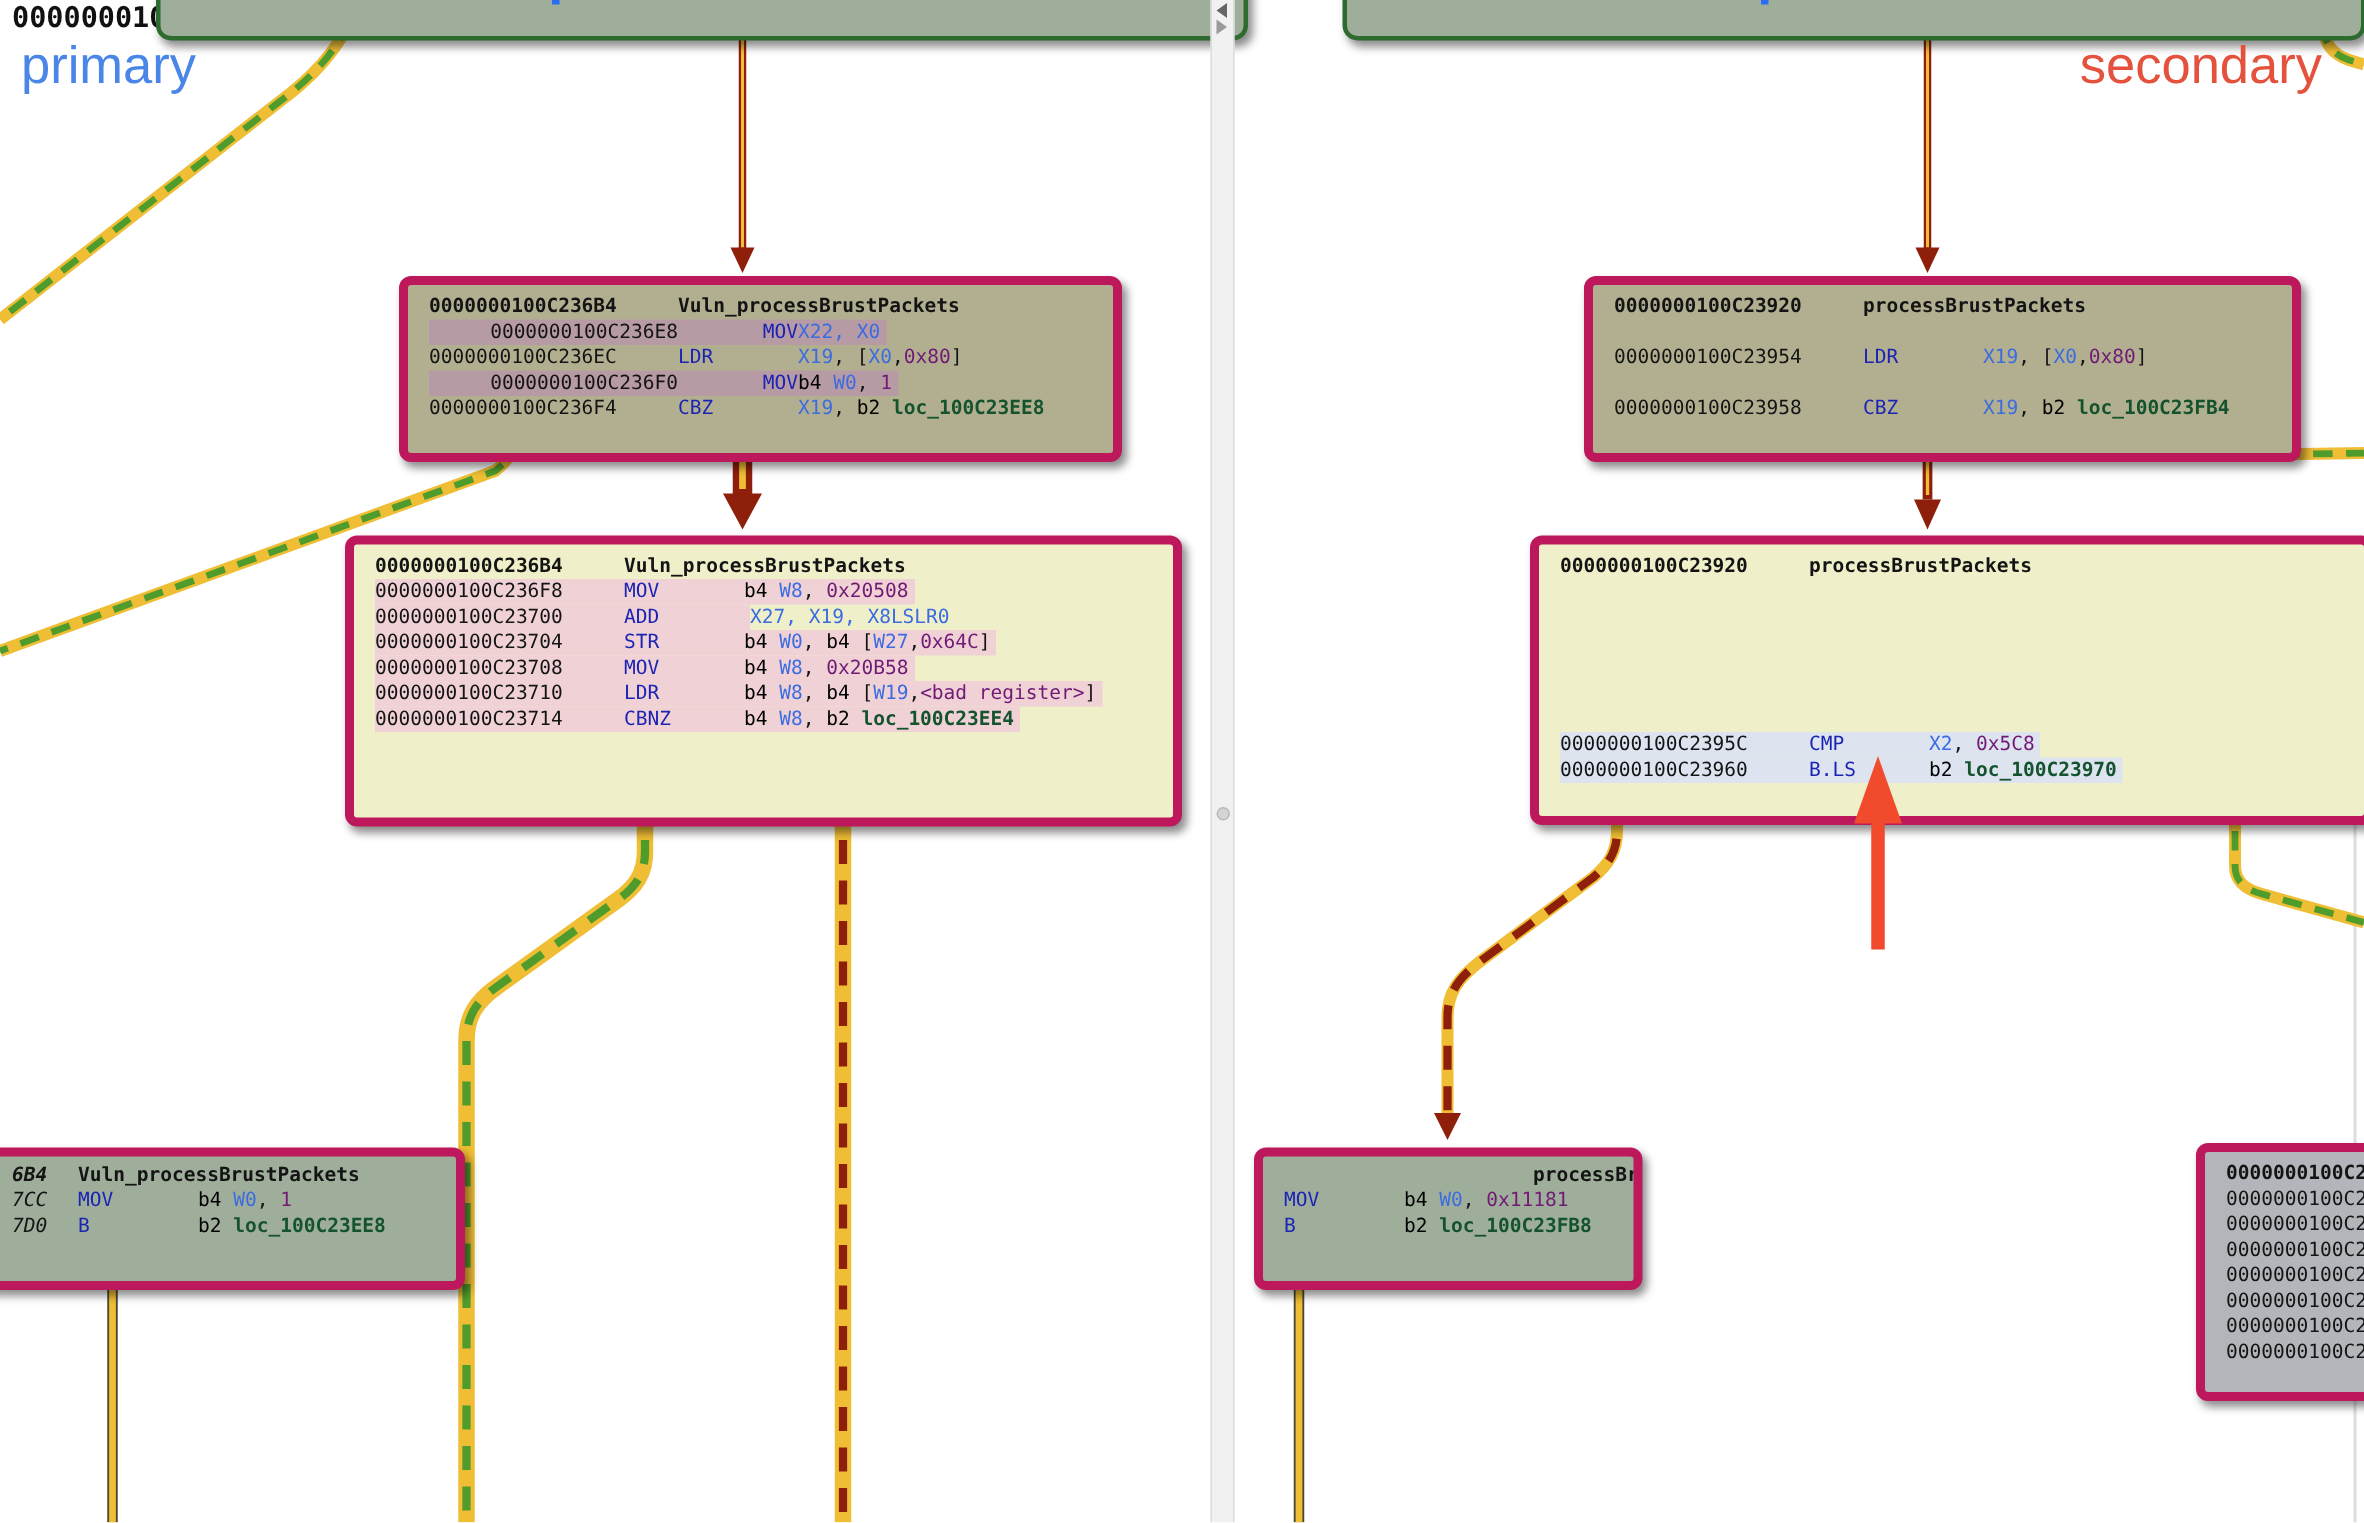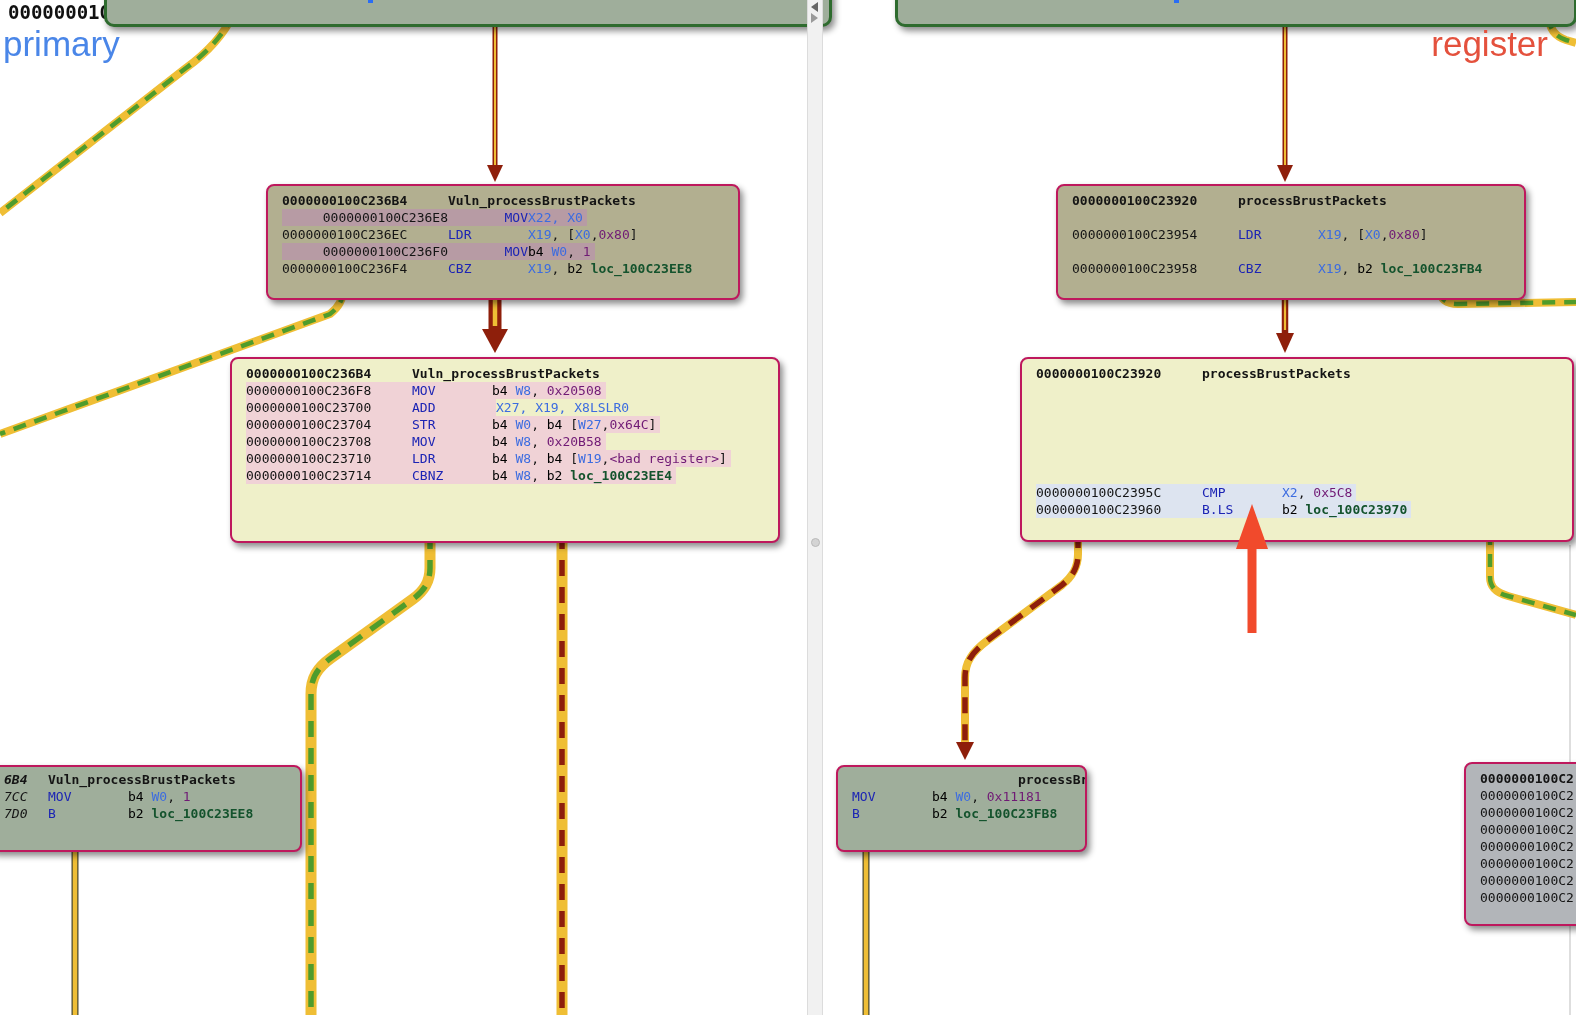--- a/index.html
+++ b/index.html
@@ -12,21 +12,21 @@
   .eg {stroke:#4f9c2c;stroke-width:4.5;fill:none;stroke-dasharray:13 9;}
   .eyt{stroke:#efbe35;stroke-width:11;fill:none;}
   .egt{stroke:#4f9c2c;stroke-width:5.5;fill:none;stroke-dasharray:16 11;}
   .ert{stroke:#8e1f0b;stroke-width:5.5;fill:none;stroke-dasharray:16 11;}
   .edr{stroke:#8e1f0b;fill:none;}
   .eyc{stroke:#efbe35;fill:none;}
   .eol{stroke:#4a4a33;stroke-width:7;fill:none;}
   .eyn{stroke:#efbe35;stroke-width:4.5;fill:none;}
   .ah {fill:#8e1f0b;stroke:none;}
   
-  .block{position:absolute;border:2px solid #be185d;border-radius:8px;
+  .block{position:absolute;border:6px solid #be185d;border-radius:8px;
          box-shadow:3px 4px 6px rgba(0,0,0,.45);
          font-family:"DejaVu Sans Mono","Liberation Mono",monospace;
          font-size:13px;line-height:17px;color:#141414;
          padding:6px 0 0 14px;overflow:hidden;z-index:2;white-space:pre;}
   .row{height:17px;}
   .hdr{font-weight:bold;}
   .addr{display:inline-block;width:166px;}
   .mnem{display:inline-block;width:80px;color:#1c24b4;}
   .bname{font-weight:bold;}
   .hlwrap{display:inline-block;height:17px;padding-right:4px;}
@@ -44,21 +44,21 @@
   #blk-l2{left:230px;top:357px;width:532px;height:176px;background:#eff0c9;}
   #blk-r1{left:1056px;top:184px;width:452px;height:106px;background:#b2af90;}
   #blk-r2{left:1020px;top:357px;width:536px;height:175px;background:#eff0c9;}
   #blk-lb{left:-12px;top:765px;width:296px;height:79px;background:#9fae9b;padding-top:4px;}
   #blk-lb .addr{width:44px;font-style:italic;}
   #blk-rb{left:836px;top:765px;width:233px;height:79px;background:#9fae9b;padding-top:4px;}
   #blk-gray{left:1464px;top:762px;width:140px;height:154px;background:#b2b5b9;padding-top:6px;}
   
   #corner-addr{position:absolute;left:8px;top:1px;z-index:1;
     font-family:"DejaVu Sans Mono","Liberation Mono",monospace;font-size:19px;font-weight:bold;color:#111;}
-  #lbl-primary{position:absolute;left:3px;top:24px;z-index:4;font-size:35px;color:#4a86e8;}
+  #lbl-primary{position:absolute;left:14px;top:24px;z-index:4;font-size:35px;color:#4a86e8;}
   #lbl-secondary{position:absolute;right:28px;top:24px;z-index:4;font-size:35px;color:#e4513d;}
   .bluefrag{position:absolute;width:5px;height:3px;background:#2a6df4;z-index:3;}
   #frag-l{left:368px;top:0;}
   #frag-r{left:1174px;top:0;}
   #divider{position:absolute;left:807px;top:0;width:14px;height:1015px;z-index:10;
     background:#f1f1f1;border-left:1px solid #dcdcdc;border-right:1px solid #dcdcdc;}
   .tri{position:absolute;width:0;height:0;}
   #div-tri-left{left:3px;top:2px;border-top:5px solid transparent;border-bottom:5px solid transparent;border-right:7px solid #666;}
   #div-tri-right{left:3px;top:13px;border-top:5px solid transparent;border-bottom:5px solid transparent;border-left:7px solid #9a9a9a;}
   #div-grip{position:absolute;left:3px;top:538px;width:7px;height:7px;border-radius:50%;
@@ -129,21 +129,21 @@
     <polygon class="ah" points="956,742 974,742 965,760"></polygon>
   </g>
   <g>
     <path class="eol" d="M 866,845 L 866,1015"></path>
     <path class="eyn" d="M 866,845 L 866,1015"></path>
   </g>
 </svg>
 
 <div id="corner-addr">0000000100C</div>
 <div id="lbl-primary">primary</div>
-<div id="lbl-secondary">register</div>
+<div id="lbl-secondary">secondary</div>
 <div class="bluefrag" id="frag-l"></div>
 <div class="bluefrag" id="frag-r"></div>
 
 <div class="block" id="blk-ltop"></div>
 <div class="block" id="blk-rtop"></div>
 <div class="block" id="blk-l1"><div class="row hdr"><span class="addr">0000000100C236B4</span><span class="bname">Vuln_processBrustPackets</span></div><div class="row"><span class="hlwrap hl-mauve"><span class="addr">0000000100C236E8</span><span class="mnem">MOV</span><span class="ops"><span class="c-reg">X22, X0</span></span></span></div><div class="row"><span class="hlwrap"><span class="addr">0000000100C236EC</span><span class="mnem">LDR</span><span class="ops"><span class="c-reg">X19</span><span class="c-pln">, [</span><span class="c-reg">X0</span><span class="c-pln">,</span><span class="c-imm">0x80</span><span class="c-pln">]</span></span></span></div><div class="row"><span class="hlwrap hl-mauve"><span class="addr">0000000100C236F0</span><span class="mnem">MOV</span><span class="ops"><span class="c-pfx">b4 </span><span class="c-reg">W0</span><span class="c-pln">, </span><span class="c-imm">1</span></span></span></div><div class="row"><span class="hlwrap"><span class="addr">0000000100C236F4</span><span class="mnem">CBZ</span><span class="ops"><span class="c-reg">X19</span><span class="c-pln">, </span><span class="c-pfx">b2 </span><span class="c-loc">loc_100C23EE8</span></span></span></div></div>
 <div class="block" id="blk-l2"><div class="row hdr"><span class="addr">0000000100C236B4</span><span class="bname">Vuln_processBrustPackets</span></div><div class="row"><span class="hlwrap hl-pink"><span class="addr">0000000100C236F8</span><span class="mnem">MOV</span><span class="ops"><span class="c-pfx">b4 </span><span class="c-reg">W8</span><span class="c-pln">, </span><span class="c-imm">0x20508</span></span></span></div><div class="row"><span class="hlwrap hl-pink"><span class="addr">0000000100C23700</span><span class="mnem">ADD</span></span><span class="ops"><span class="c-reg">X27, X19, X8LSLR0</span></span></div><div class="row"><span class="hlwrap hl-pink"><span class="addr">0000000100C23704</span><span class="mnem">STR</span><span class="ops"><span class="c-pfx">b4 </span><span class="c-reg">W0</span><span class="c-pln">, </span><span class="c-pfx">b4 </span><span class="c-pln">[</span><span class="c-reg">W27</span><span class="c-pln">,</span><span class="c-imm">0x64C</span><span class="c-pln">]</span></span></span></div><div class="row"><span class="hlwrap hl-pink"><span class="addr">0000000100C23708</span><span class="mnem">MOV</span><span class="ops"><span class="c-pfx">b4 </span><span class="c-reg">W8</span><span class="c-pln">, </span><span class="c-imm">0x20B58</span></span></span></div><div class="row"><span class="hlwrap hl-pink"><span class="addr">0000000100C23710</span><span class="mnem">LDR</span><span class="ops"><span class="c-pfx">b4 </span><span class="c-reg">W8</span><span class="c-pln">, </span><span class="c-pfx">b4 </span><span class="c-pln">[</span><span class="c-reg">W19</span><span class="c-pln">,</span><span class="c-imm">&lt;bad register&gt;</span><span class="c-pln">]</span></span></span></div><div class="row"><span class="hlwrap hl-pink"><span class="addr">0000000100C23714</span><span class="mnem">CBNZ</span><span class="ops"><span class="c-pfx">b4 </span><span class="c-reg">W8</span><span class="c-pln">, </span><span class="c-pfx">b2 </span><span class="c-loc">loc_100C23EE4</span></span></span></div><div class="row"></div><div class="row"></div><div class="row"></div></div>
 <div class="block" id="blk-r1"><div class="row hdr"><span class="addr">0000000100C23920</span><span class="bname">processBrustPackets</span></div><div class="row"></div><div class="row"><span class="hlwrap"><span class="addr">0000000100C23954</span><span class="mnem">LDR</span><span class="ops"><span class="c-reg">X19</span><span class="c-pln">, [</span><span class="c-reg">X0</span><span class="c-pln">,</span><span class="c-imm">0x80</span><span class="c-pln">]</span></span></span></div><div class="row"></div><div class="row"><span class="hlwrap"><span class="addr">0000000100C23958</span><span class="mnem">CBZ</span><span class="ops"><span class="c-reg">X19</span><span class="c-pln">, </span><span class="c-pfx">b2 </span><span class="c-loc">loc_100C23FB4</span></span></span></div></div>
 <div class="block" id="blk-r2"><div class="row hdr"><span class="addr">0000000100C23920</span><span class="bname">processBrustPackets</span></div><div class="row"></div><div class="row"></div><div class="row"></div><div class="row"></div><div class="row"></div><div class="row"></div><div class="row"><span class="hlwrap hl-blue"><span class="addr">0000000100C2395C</span><span class="mnem">CMP</span><span class="ops"><span class="c-reg">X2</span><span class="c-pln">, </span><span class="c-imm">0x5C8</span></span></span></div><div class="row"><span class="hlwrap hl-blue"><span class="addr">0000000100C23960</span><span class="mnem">B.LS</span><span class="ops"><span class="c-pfx">b2 </span><span class="c-loc">loc_100C23970</span></span></span></div></div>
 <div class="block" id="blk-lb"><div class="row hdr"><span class="addr">6B4</span><span class="bname">Vuln_processBrustPackets</span></div><div class="row"><span class="hlwrap"><span class="addr">7CC</span><span class="mnem">MOV</span><span class="ops"><span class="c-pfx">b4 </span><span class="c-reg">W0</span><span class="c-pln">, </span><span class="c-imm">1</span></span></span></div><div class="row"><span class="hlwrap"><span class="addr">7D0</span><span class="mnem">B</span><span class="ops"><span class="c-pfx">b2 </span><span class="c-loc">loc_100C23EE8</span></span></span></div></div>

